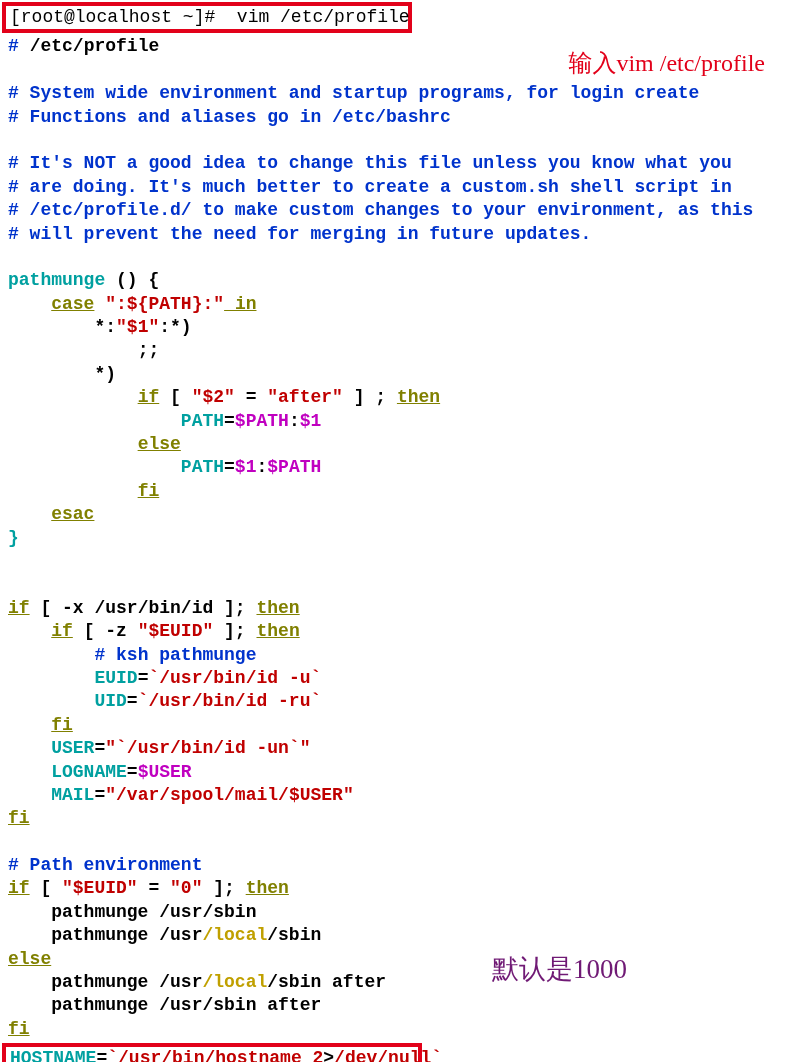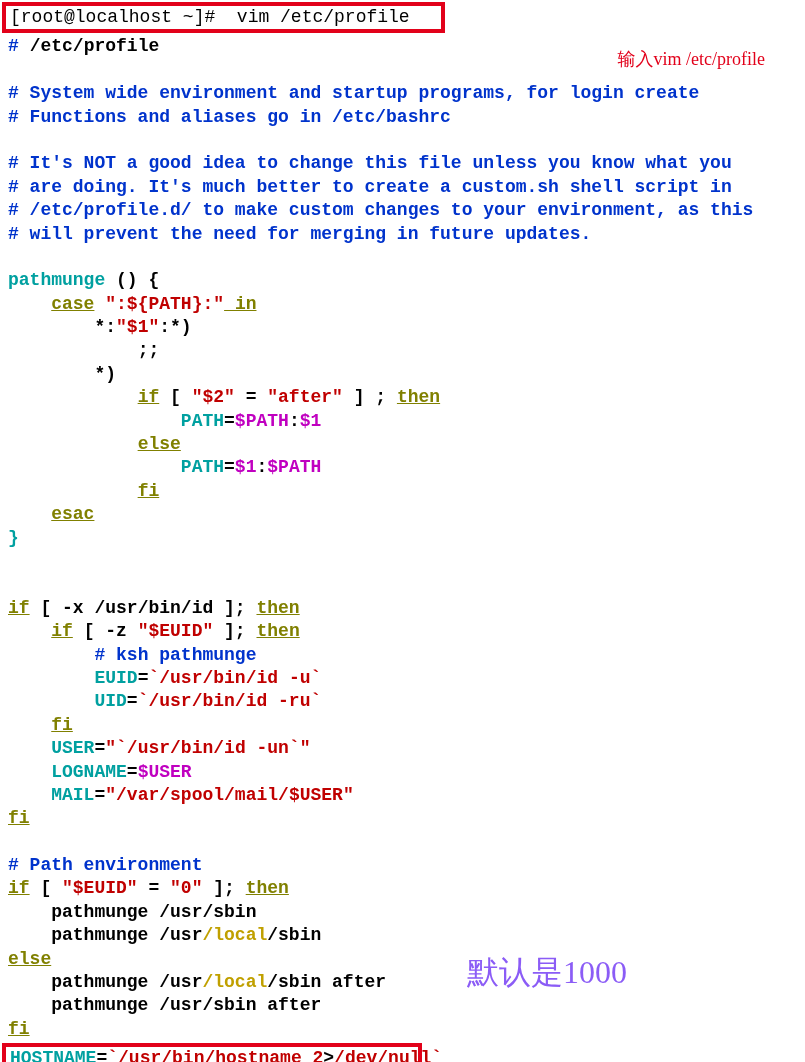--- a/index.html
+++ b/index.html
@@ -1,30 +1,30 @@
 <!DOCTYPE html>
 <html><head>
 <meta charset="utf-8">
 <style>
   html,body{margin:0;padding:0;background:#fff;font-family:"Consolas","Menlo","Courier New",monospace;font-size:18px;line-height:1.3;color:#000;}
   .wrap{width:805px;min-height:1062px;position:relative;background:#fff;padding:2px 2px 8px 2px;box-sizing:border-box;}
   pre{margin:0;white-space:pre;font:inherit;}
   .termline{padding:0 6px;}
-  .rbox{border:4px solid #e2011a;padding:0 4px;margin:0 0 2px 0;width:443px;box-sizing:border-box;}
+  .rbox{border:4px solid #e2011a;padding:0 4px;margin:0 0 2px 0;width:410px;box-sizing:border-box;}
   .rbox2{border:4px solid #e2011a;padding:0 4px;margin:2px 0 0 0;width:420px;box-sizing:border-box;}
   
   .c-comment{color:#0033cc;font-weight:bold;}
   .c-cyan{color:#00a0a0;font-weight:bold;}
   .c-olive{color:#808000;font-weight:bold;text-decoration:underline;}
   .c-red{color:#c00000;font-weight:bold;}
   .c-mag{color:#c000c0;font-weight:bold;}
   .c-black{color:#000;font-weight:bold;}
   .c-gold{color:#c0a000;font-weight:bold;}
-  .anno1{position:absolute;right:40px;top:48px;color:#e2011a;font-family:"SimSun","Songti SC",serif;font-size:18px;}
-  .anno2{position:absolute;right:178px;top:952px;color:#8b5cf6;font-family:"SimSun","Songti SC",serif;font-size:32px;}
+  .anno1{position:absolute;right:40px;top:48px;color:#e2011a;font-family:"SimSun","Songti SC",serif;font-size:24px;}
+  .anno2{position:absolute;right:178px;top:952px;color:#701a75;font-family:"SimSun","Songti SC",serif;font-size:27px;}
 </style>
 </head>
 <body>
 
 <div class="wrap">
 
   <div class="rbox">
     <pre>[root@localhost ~]#  vim /etc/profile</pre>
   </div>
 

